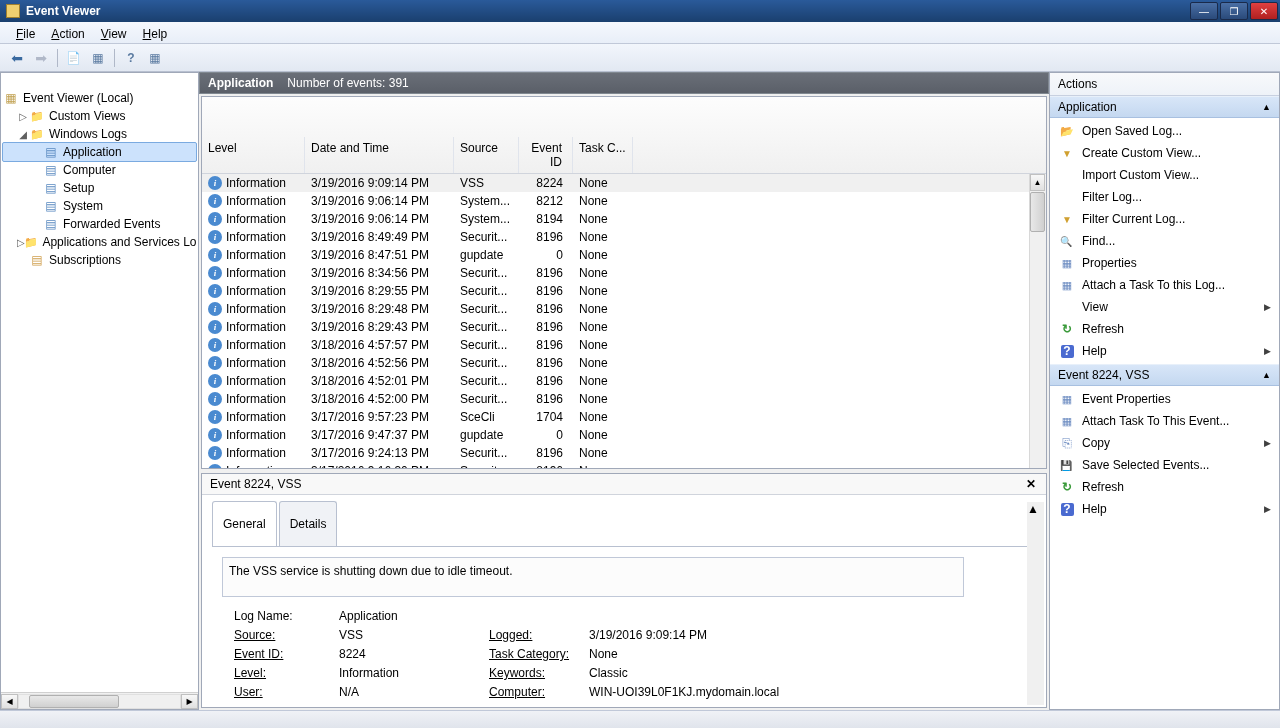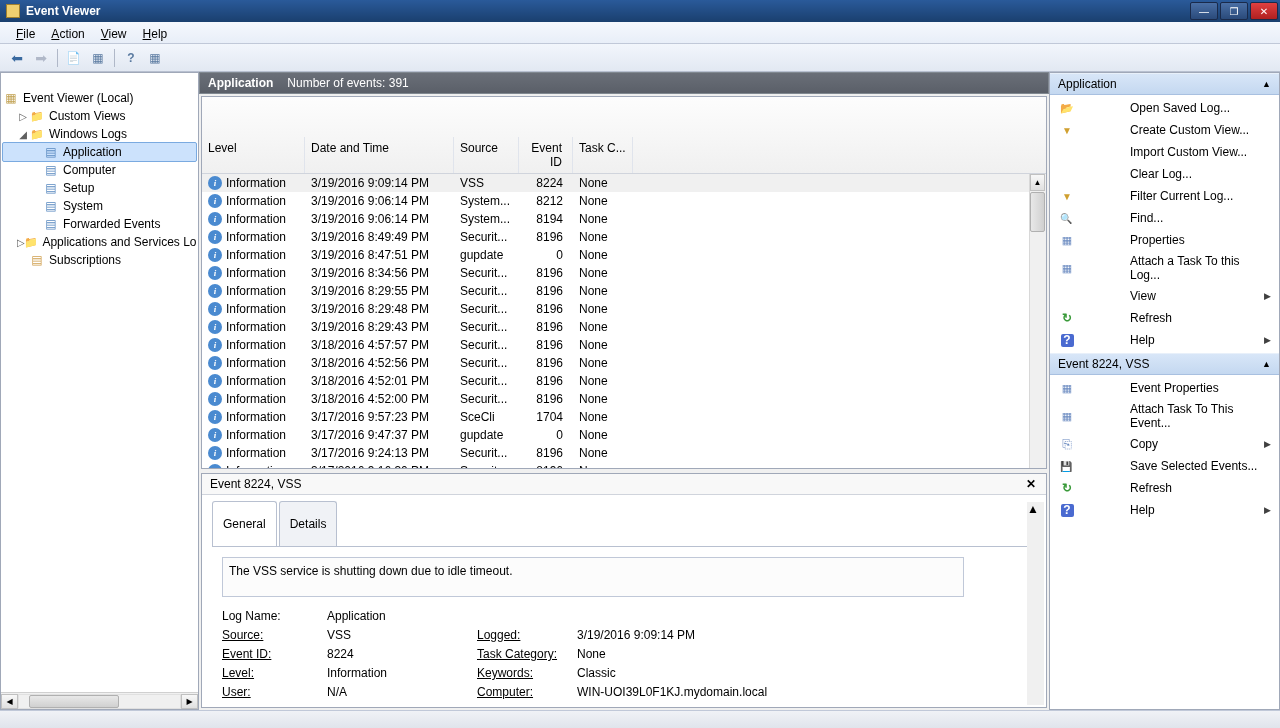--- a/index.html
+++ b/index.html
@@ -80,31 +80,31 @@
 
 
 .detail-panel{height:235px;border:1px solid #a0a8b8;background:white;margin:2px;display:flex;flex-direction:column;position:relative;}
 .detail-header{padding:3px 8px;border-bottom:1px solid #d0d4dc;background:#f8f8f8;display:flex;justify-content:space-between;}
 .detail-close{width:14px;text-align:center;font-weight:bold;cursor:default;}
 .tabs{display:flex;padding:6px 10px 0;}
 .tab{padding:15px 10px;border:1px solid #b8c0d0;border-bottom:none;background:#f0f2f6;border-radius:3px 3px 0 0;margin-right:2px;}
 .tab.active{background:white;position:relative;z-index:2;}
 .tab-body{border-top:1px solid #b8c0d0;margin:0 10px;padding:10px;position:relative;height:170px;}
 .msgbox{border:1px solid #c0c8d8;padding:6px;height:40px;background:#fcfcfc;margin-bottom:12px;width:742px;}
-.props-grid{display:grid;grid-template-columns:105px 150px 100px 200px;row-gap:5px;}
+.props-grid{display:grid;grid-template-columns:105px 150px 100px 200px;row-gap:5px;margin-left:12px;}
 .plabel{text-decoration:underline;}
 .plabel.nou{text-decoration:none;}
 .detail-vscroll{position:absolute;right:2px;top:28px;bottom:2px;width:17px;background:#f0f0f0;}
 
 
 .actions-header{padding:4px 8px;background:linear-gradient(#f8f9fb,#eef2f8);border-bottom:1px solid #c8d0e0;font-weight:normal;}
 .action-section{background:linear-gradient(#d8e6f8,#c4d8f0);padding:3px 8px;border-top:1px solid #e8f0fa;border-bottom:1px solid #a8c0e0;display:flex;justify-content:space-between;align-items:center;}
 .action-section .chev{font-size:9px;}
 .action-list{padding:2px 0;}
-.action-item{display:flex;align-items:center;padding:3px 8px;cursor:default;gap:48px;}
+.action-item{display:flex;align-items:center;padding:3px 8px;cursor:default;}
 .action-icon{width:18px;height:16px;margin-right:6px;display:inline-flex;align-items:center;justify-content:center;}
 .ai-open::before{content:"📂";font-size:11px;}
 .ai-filter::before{content:"▼";color:#d0a030;font-size:10px;}
 .ai-props::before{content:"▦";color:#6a8ac0;font-size:11px;}
 .ai-find::before{content:"🔍";font-size:10px;}
 .ai-save::before{content:"💾";font-size:10px;}
 .ai-refresh::before{content:"↻";color:#3a9a3a;font-weight:bold;}
 .ai-help::before{content:"?";background:#4a6ad0;color:white;width:13px;height:13px;display:inline-flex;align-items:center;justify-content:center;font-weight:bold;border-radius:2px;}
 .ai-copy::before{content:"⎘";color:#6a8ac0;}
 .action-arrow{font-size:9px;color:#404040;}
@@ -431,40 +431,41 @@
             <span>WIN-UOI39L0F1KJ.mydomain.local</span>
         </div>
       </div>
       <div class="detail-vscroll">
         <div class="vbtn">▲</div>
       </div>
     </div>
   </div>
 
   <div class="right-pane">
+    <div class="actions-header">Actions</div>
     <div class="action-section">
         <span>Application</span>
         <span class="chev">▲</span>
       </div>
     <div class="action-list" id="alist1">
         <div class="action-item">
           <span class="action-icon ai-open"></span>
           <span style="flex:1">Open Saved Log...</span>
         </div>
         <div class="action-item">
           <span class="action-icon ai-filter"></span>
           <span style="flex:1">Create Custom View...</span>
         </div>
         <div class="action-item">
           <span class="action-icon "></span>
           <span style="flex:1">Import Custom View...</span>
         </div>
         <div class="action-item">
           <span class="action-icon "></span>
-          <span style="flex:1">Clear Log...</span>
+          <span style="flex:1">Filter Log...</span>
         </div>
         <div class="action-item">
           <span class="action-icon ai-filter"></span>
           <span style="flex:1">Filter Current Log...</span>
         </div>
         <div class="action-item">
           <span class="action-icon ai-find"></span>
           <span style="flex:1">Find...</span>
         </div>
         <div class="action-item">

